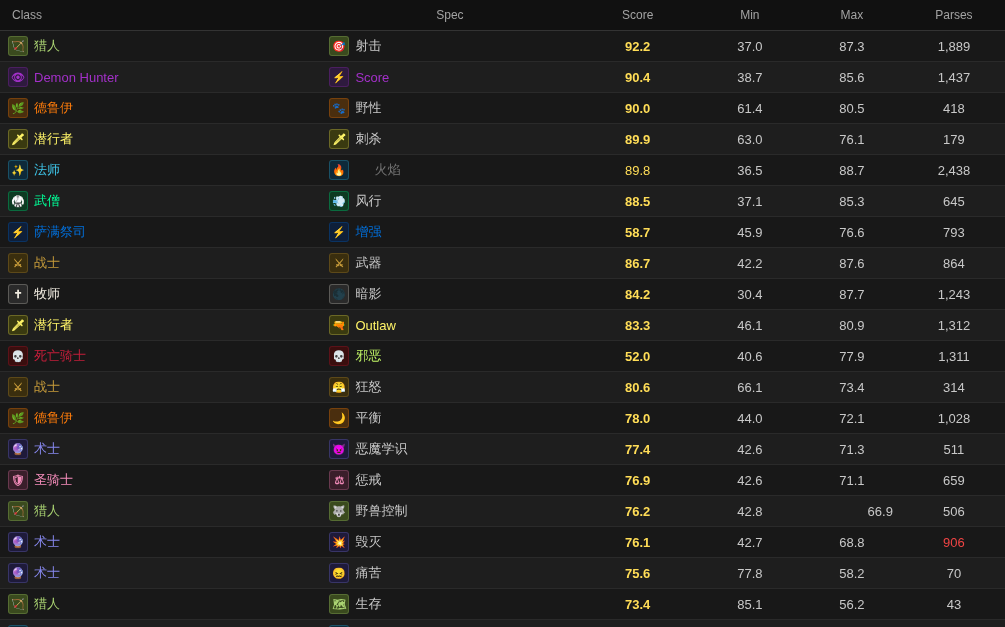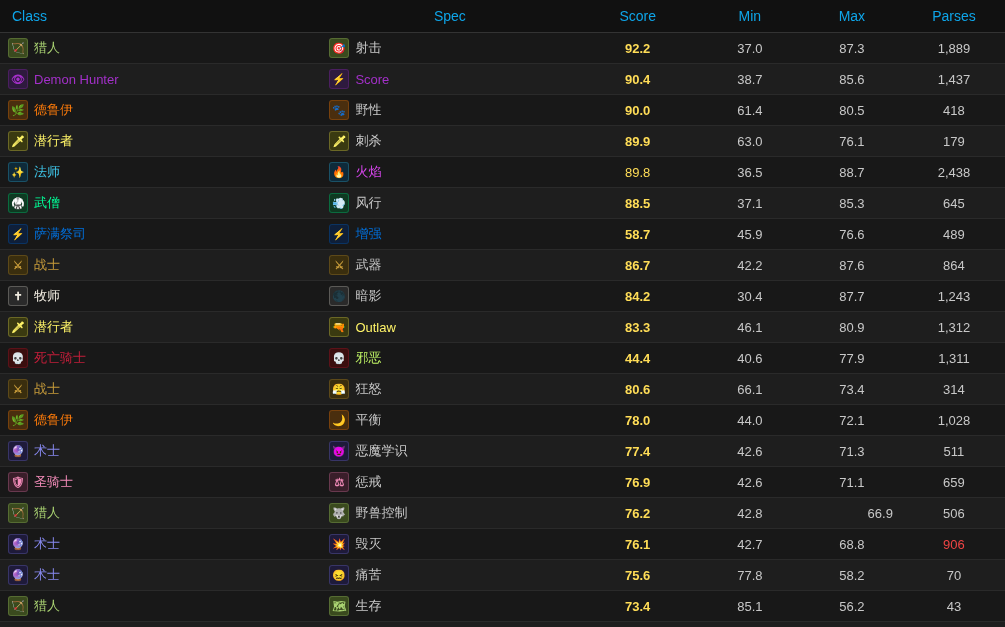--- a/index.html
+++ b/index.html
@@ -13,24 +13,24 @@
     table {
       width: 1005px;
       border-collapse: collapse;
     }
     thead tr {
       background: #111;
     }
     thead th {
       padding: 8px 10px;
       text-align: center;
-      color: #0ea5e9;
+      color: #a3a3a3;
       font-weight: normal;
       border-bottom: 1px solid #333;
-      font-size: 14px;
+      font-size: 12px;
     }
     thead th:first-child {
       text-align: left;
       padding-left: 10px;
     }
     thead th:nth-child(2) {
       text-align: left;
       padding-left: 10px;
     }
     tbody tr {
@@ -187,21 +187,21 @@
           <span style="color:#3fc7eb;">✨</span>
         </div>
         <span style="color:#3fc7eb;">法师</span>
       </div>
     </td>
     <td style="text-align:left; padding-left:8px;">
       <div class="spec-cell">
         <div class="icon-box" style="background:#0e2a3a; border:1px solid #3fc7eb40; font-size:11px;">
           <span style="color:#3fc7eb;">🔥</span>
         </div>
-        <span style="color:#d946ef;">火焰</span>
+        <span style="color:#737373;margin-left:19px;">火焰</span>
       </div>
     </td>
     <td style="color:#ffdd57; font-weight:normal;">89.8</td>
     <td style="color:#c8c8c8;">36.5</td>
     <td style="color:#c8c8c8;">88.7</td>
     <td style="color:#c8c8c8;">2,438</td>
   </tr>
       <tr>
     <td style="text-align:left; padding-left:8px;">
       <div class="class-cell">
@@ -237,21 +237,21 @@
       <div class="spec-cell">
         <div class="icon-box" style="background:#0e1f3a; border:1px solid #0070dd40; font-size:11px;">
           <span style="color:#0070dd;">⚡</span>
         </div>
         <span style="color:#0070dd;">增强</span>
       </div>
     </td>
     <td style="color:#ffdd57; font-weight:bold;">58.7</td>
     <td style="color:#c8c8c8;">45.9</td>
     <td style="color:#c8c8c8;">76.6</td>
-    <td style="color:#c8c8c8;">489</td>
+    <td style="color:#c8c8c8;">793</td>
   </tr>
       <tr>
     <td style="text-align:left; padding-left:8px;">
       <div class="class-cell">
         <div class="icon-box" style="background:#3a2e0e; border:1px solid #c69b3a40; font-size:11px;">
           <span style="color:#c69b3a;">⚔</span>
         </div>
         <span style="color:#c69b3a;">战士</span>
       </div>
     </td>
@@ -322,21 +322,21 @@
       </div>
     </td>
     <td style="text-align:left; padding-left:8px;">
       <div class="spec-cell">
         <div class="icon-box" style="background:#3a0e0e; border:1px solid #c41e3a40; font-size:11px;">
           <span style="color:#c41e3a;">💀</span>
         </div>
         <span style="color:#bef264;text-align:right;">邪恶</span>
       </div>
     </td>
-    <td style="color:#ffdd57; font-weight:bold;">44.4</td>
+    <td style="color:#ffdd57; font-weight:bold;">52.0</td>
     <td style="color:#c8c8c8;">40.6</td>
     <td style="color:#c8c8c8;">77.9</td>
     <td style="color:#c8c8c8;">1,311</td>
   </tr>
       <tr>
     <td style="text-align:left; padding-left:8px;">
       <div class="class-cell">
         <div class="icon-box" style="background:#3a2e0e; border:1px solid #c69b3a40; font-size:11px;">
           <span style="color:#c69b3a;">⚔</span>
         </div>

